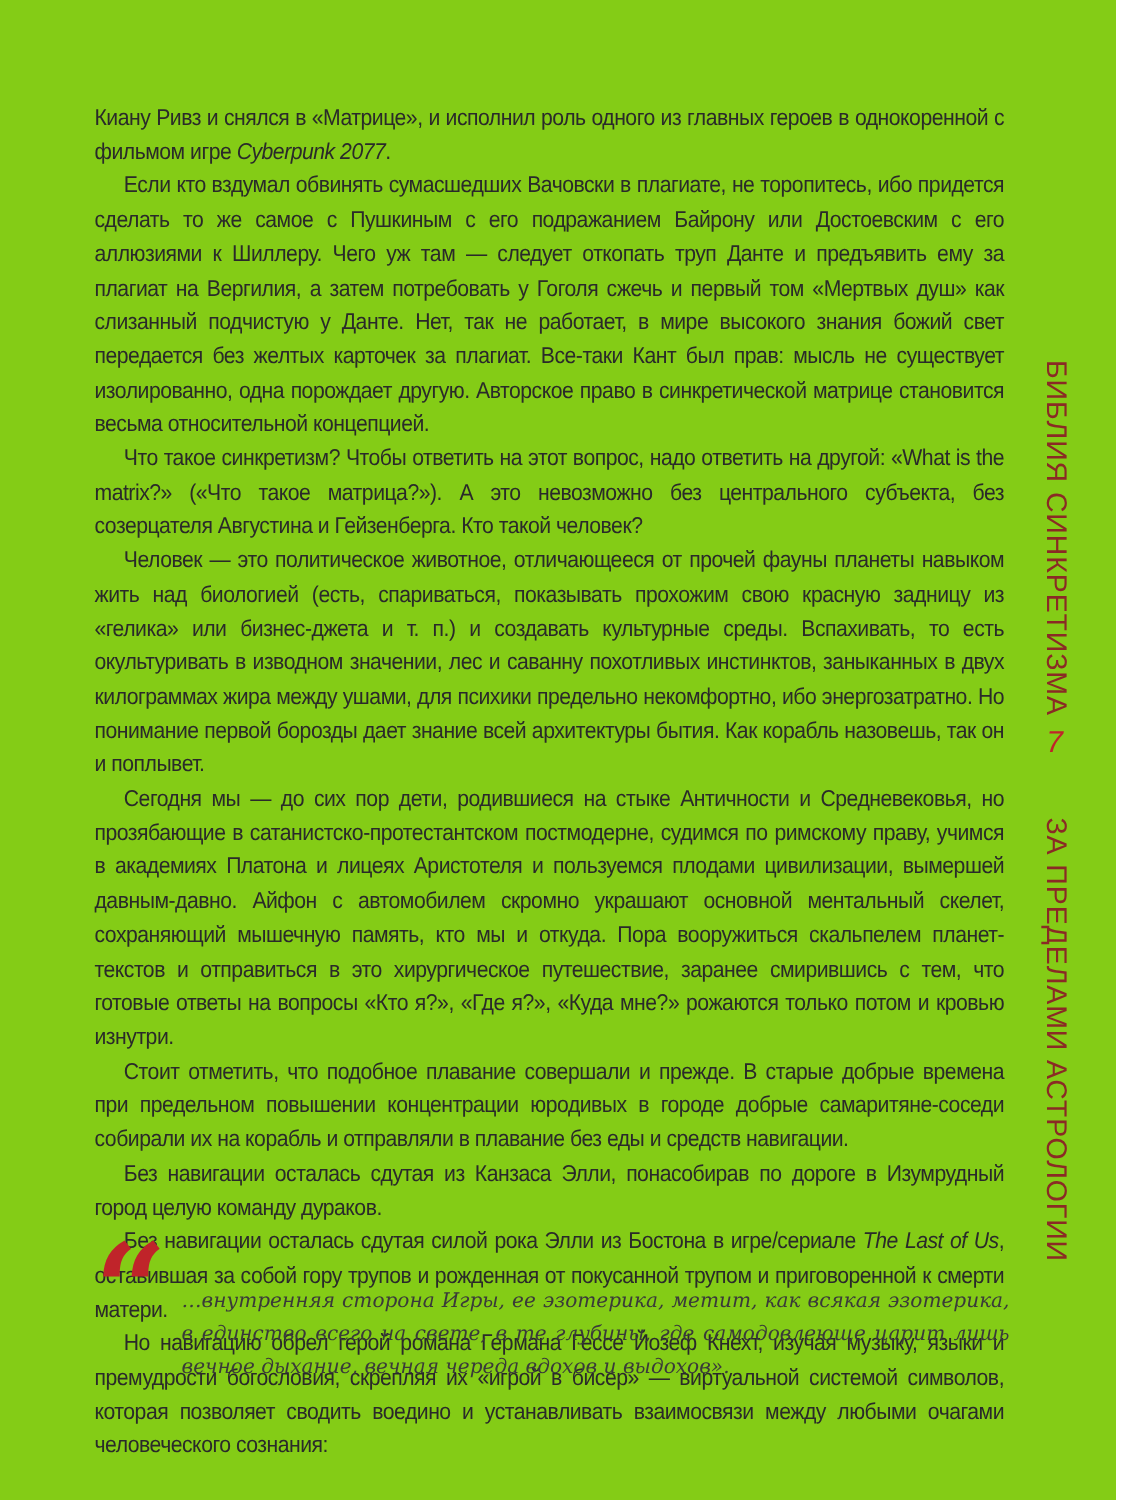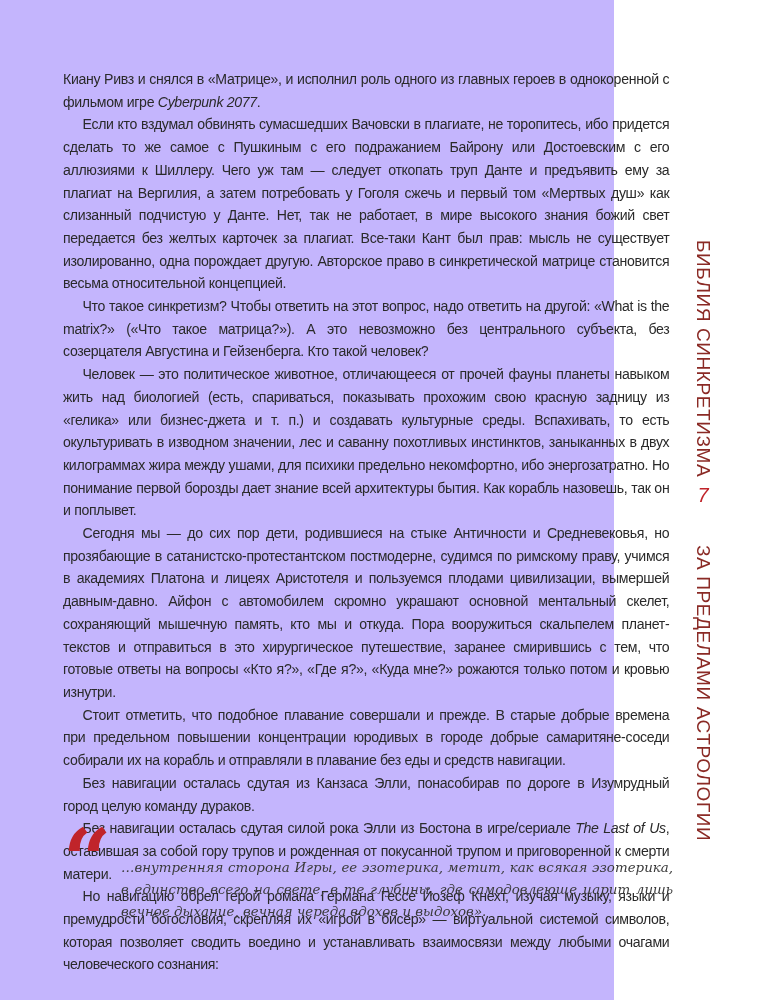--- a/index.html
+++ b/index.html
@@ -1,18 +1,18 @@
 <!DOCTYPE html>
 <html><head>
 <meta charset="utf-8">
 <style>
   html, body { margin: 0; padding: 0; background: #ffffff; }
   body { width: 762px; height: 1000px; position: relative; overflow: hidden; }
   .page {
-    position: absolute; left: 0; top: 0; width: 614px; height: 1000px; background: #c4b5fd;
+    position: absolute; left: 0; top: 0; width: 744px; height: 1000px; background: #84cc16;
   }
   .body-text {
     position: absolute; left: 63px; top: 68px; width: 606px;
     font-family: "Liberation Sans Narrow", "Liberation Sans", sans-serif;
     font-size: 15.2px; line-height: 22.7px; color: #2a2a2a;
     text-align: justify; hyphens: manual;
     letter-spacing: -0.35px;
     transform: scaleX(0.93); transform-origin: left top;
     width: 652px;
   }

